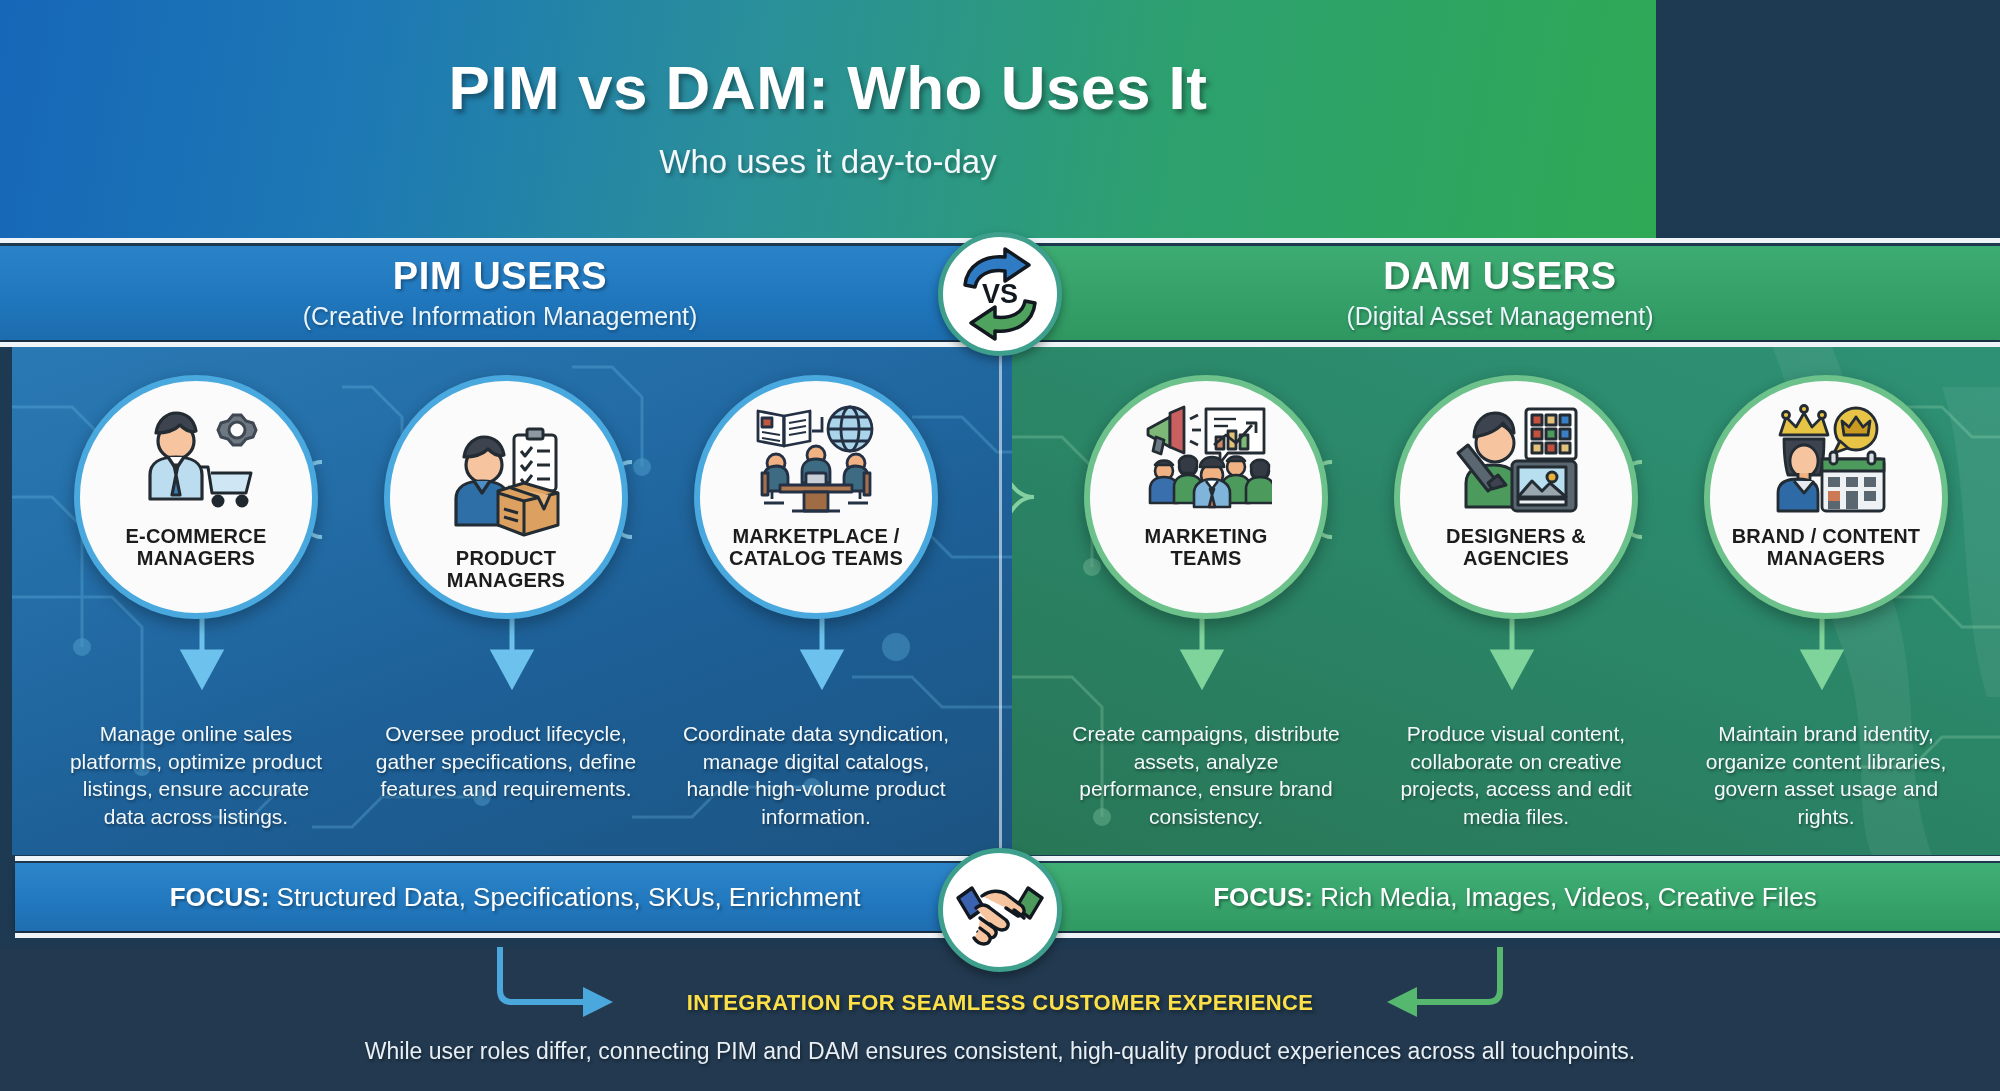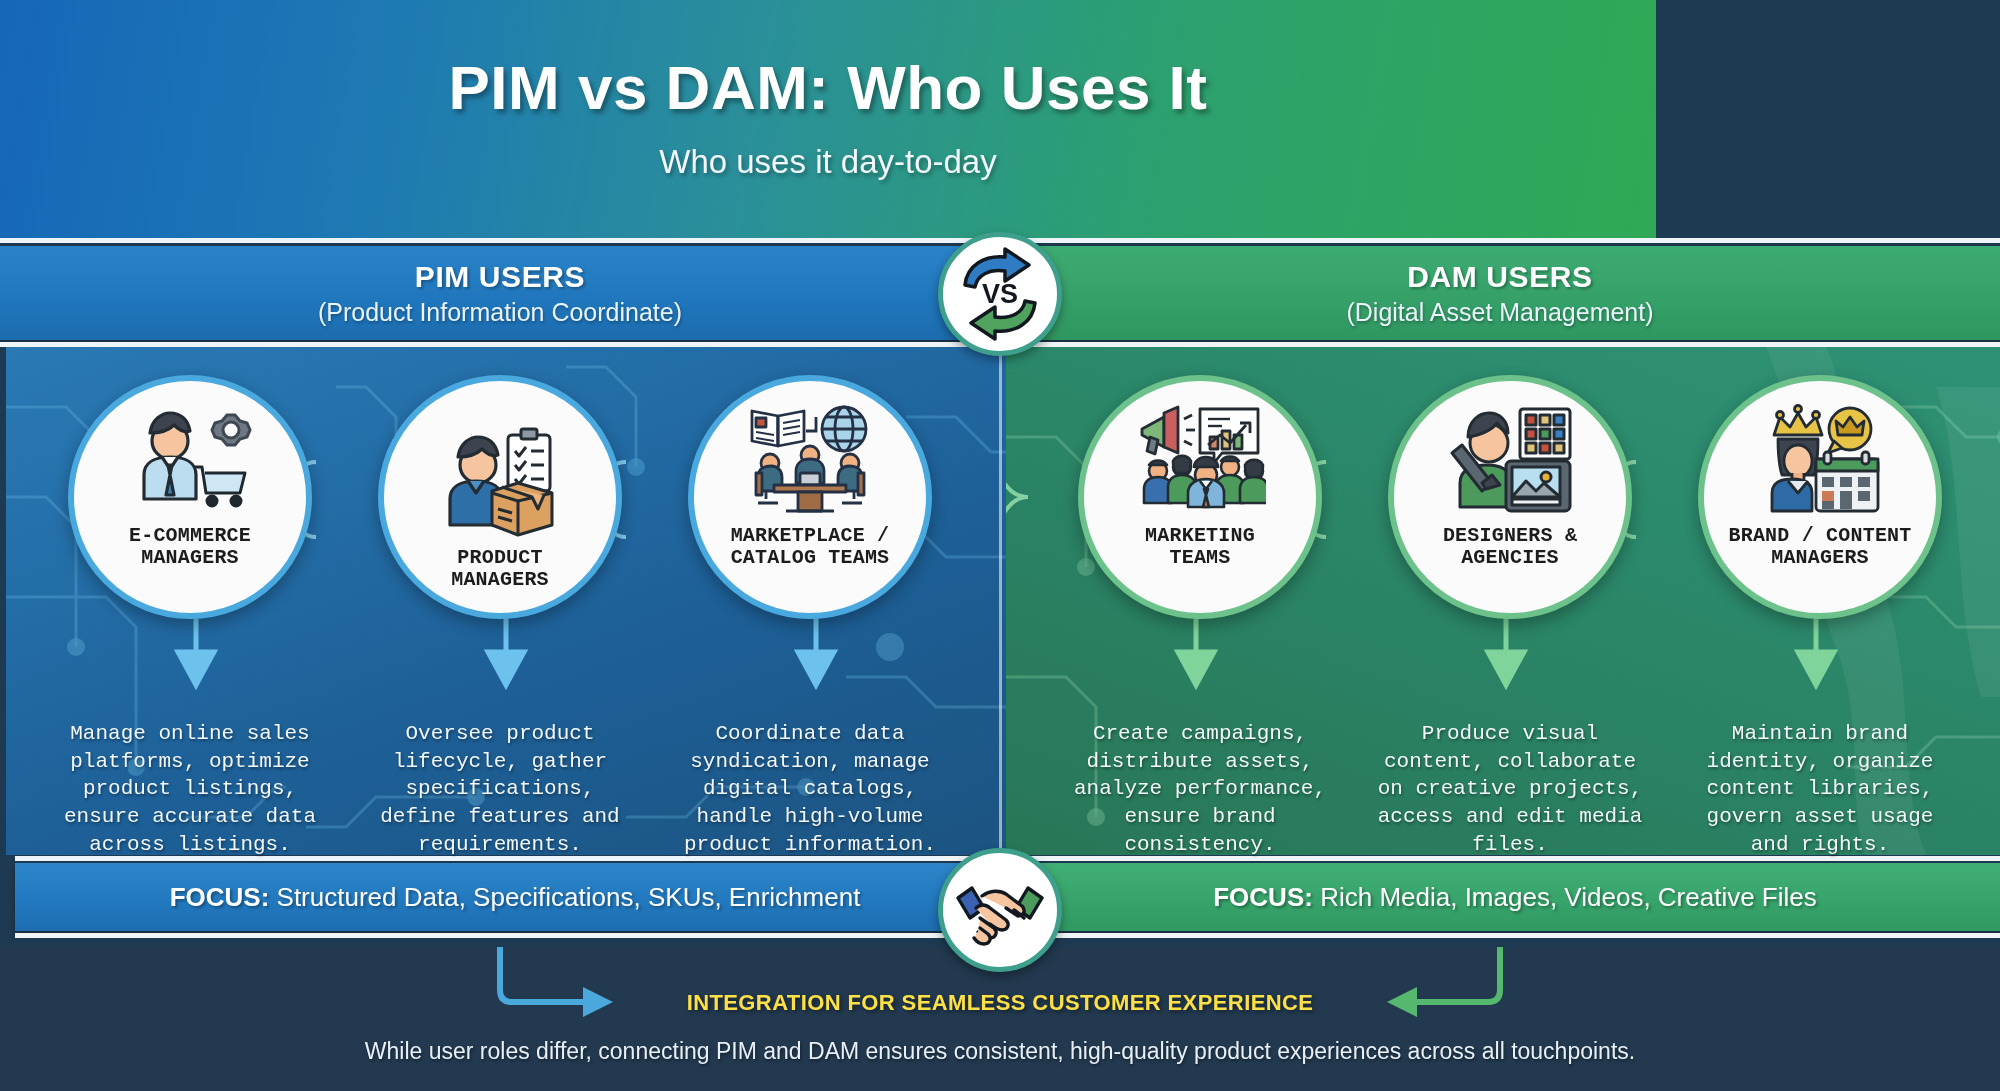--- a/index.html
+++ b/index.html
@@ -41,21 +41,21 @@
     box-shadow:0 3px 7px rgba(0,0,0,.25);
   }
   .hdr::before {
     content:""; position:absolute; left:0; right:0; top:-8px; height:5px; background:#eef4f7;
   }
   .hdr::after {
     content:""; position:absolute; left:0; right:0; bottom:-7px; height:5px; background:#eef4f7;
   }
   .hdr-pim { left:0; width:1000px; background:linear-gradient(180deg,#2a83c8 0%,#2077bd 55%,#1c6cae 100%); }
   .hdr-dam { left:1000px; width:1000px; background:linear-gradient(180deg,#3dac72 0%,#35a169 55%,#2f9660 100%); }
-  .hdr-t { font-size:30px; font-weight:bold; color:#ffffff; letter-spacing:.6px; text-shadow:2px 2px 3px rgba(0,0,0,.3); }
+  .hdr-t { font-size:38px; font-weight:bold; color:#ffffff; letter-spacing:.6px; text-shadow:2px 2px 3px rgba(0,0,0,.3); }
   .hdr-s { font-size:25px; color:#eaf4fb; margin-top:4px; text-shadow:1px 2px 3px rgba(0,0,0,.3); }
 
   
   .vs-badge {
     position:absolute; left:938px; top:232px; width:124px; height:124px;
     border-radius:50%; background:#ffffff;
     border:5px solid #3d9f8c;
     box-shadow:0 4px 10px rgba(0,0,0,.35);
     z-index:40;
     display:flex; align-items:center; justify-content:center;
@@ -63,21 +63,21 @@
   .hs-badge {
     position:absolute; left:938px; top:848px; width:124px; height:124px;
     border-radius:50%; background:#ffffff;
     border:5px solid #3d9f8c;
     box-shadow:0 4px 10px rgba(0,0,0,.35);
     z-index:40;
     display:flex; align-items:center; justify-content:center;
   }
 
   
-  .panels { position:absolute; left:6px; top:347px; width:1660px; height:508px;font-family:Liberation Mono, monospace; }
+  .panels { position:absolute; left:12px; top:347px; width:1660px; height:508px; }
   .panel { position:absolute; top:0; height:508px; overflow:hidden; }
   .panel-pim { left:0; width:1000px;
     background:linear-gradient(160deg,#2a79b4 0%,#246ea8 28%,#1d5f96 60%,#1c5482 100%); }
   .panel-dam { left:1000px; width:1000px;
     background:linear-gradient(200deg,#2e9175 0%,#2c8b6d 30%,#2a8163 62%,#287757 100%); }
   .divider {
     position:absolute; left:999px; top:347px; width:3px; height:508px;
     background:rgba(255,255,255,.55); z-index:5;
   }
 
@@ -141,21 +141,21 @@
 <div id="stage">
 
   <div class="hero">
     <div class="hero-title">PIM vs DAM: Who Uses It</div>
     <div class="hero-sub">Who uses it day-to-day</div>
   </div>
 
   <div class="hdr-row">
     <div class="hdr hdr-pim">
       <div class="hdr-t">PIM USERS</div>
-      <div class="hdr-s">(Product Information Coordinate)</div>
+      <div class="hdr-s">(Creative Information Management)</div>
     </div>
     <div class="hdr hdr-dam">
       <div class="hdr-t">DAM USERS</div>
       <div class="hdr-s">(Digital Asset Management)</div>
     </div>
   </div>
 
   <div class="panels">
 
     <div class="panel panel-pim">

